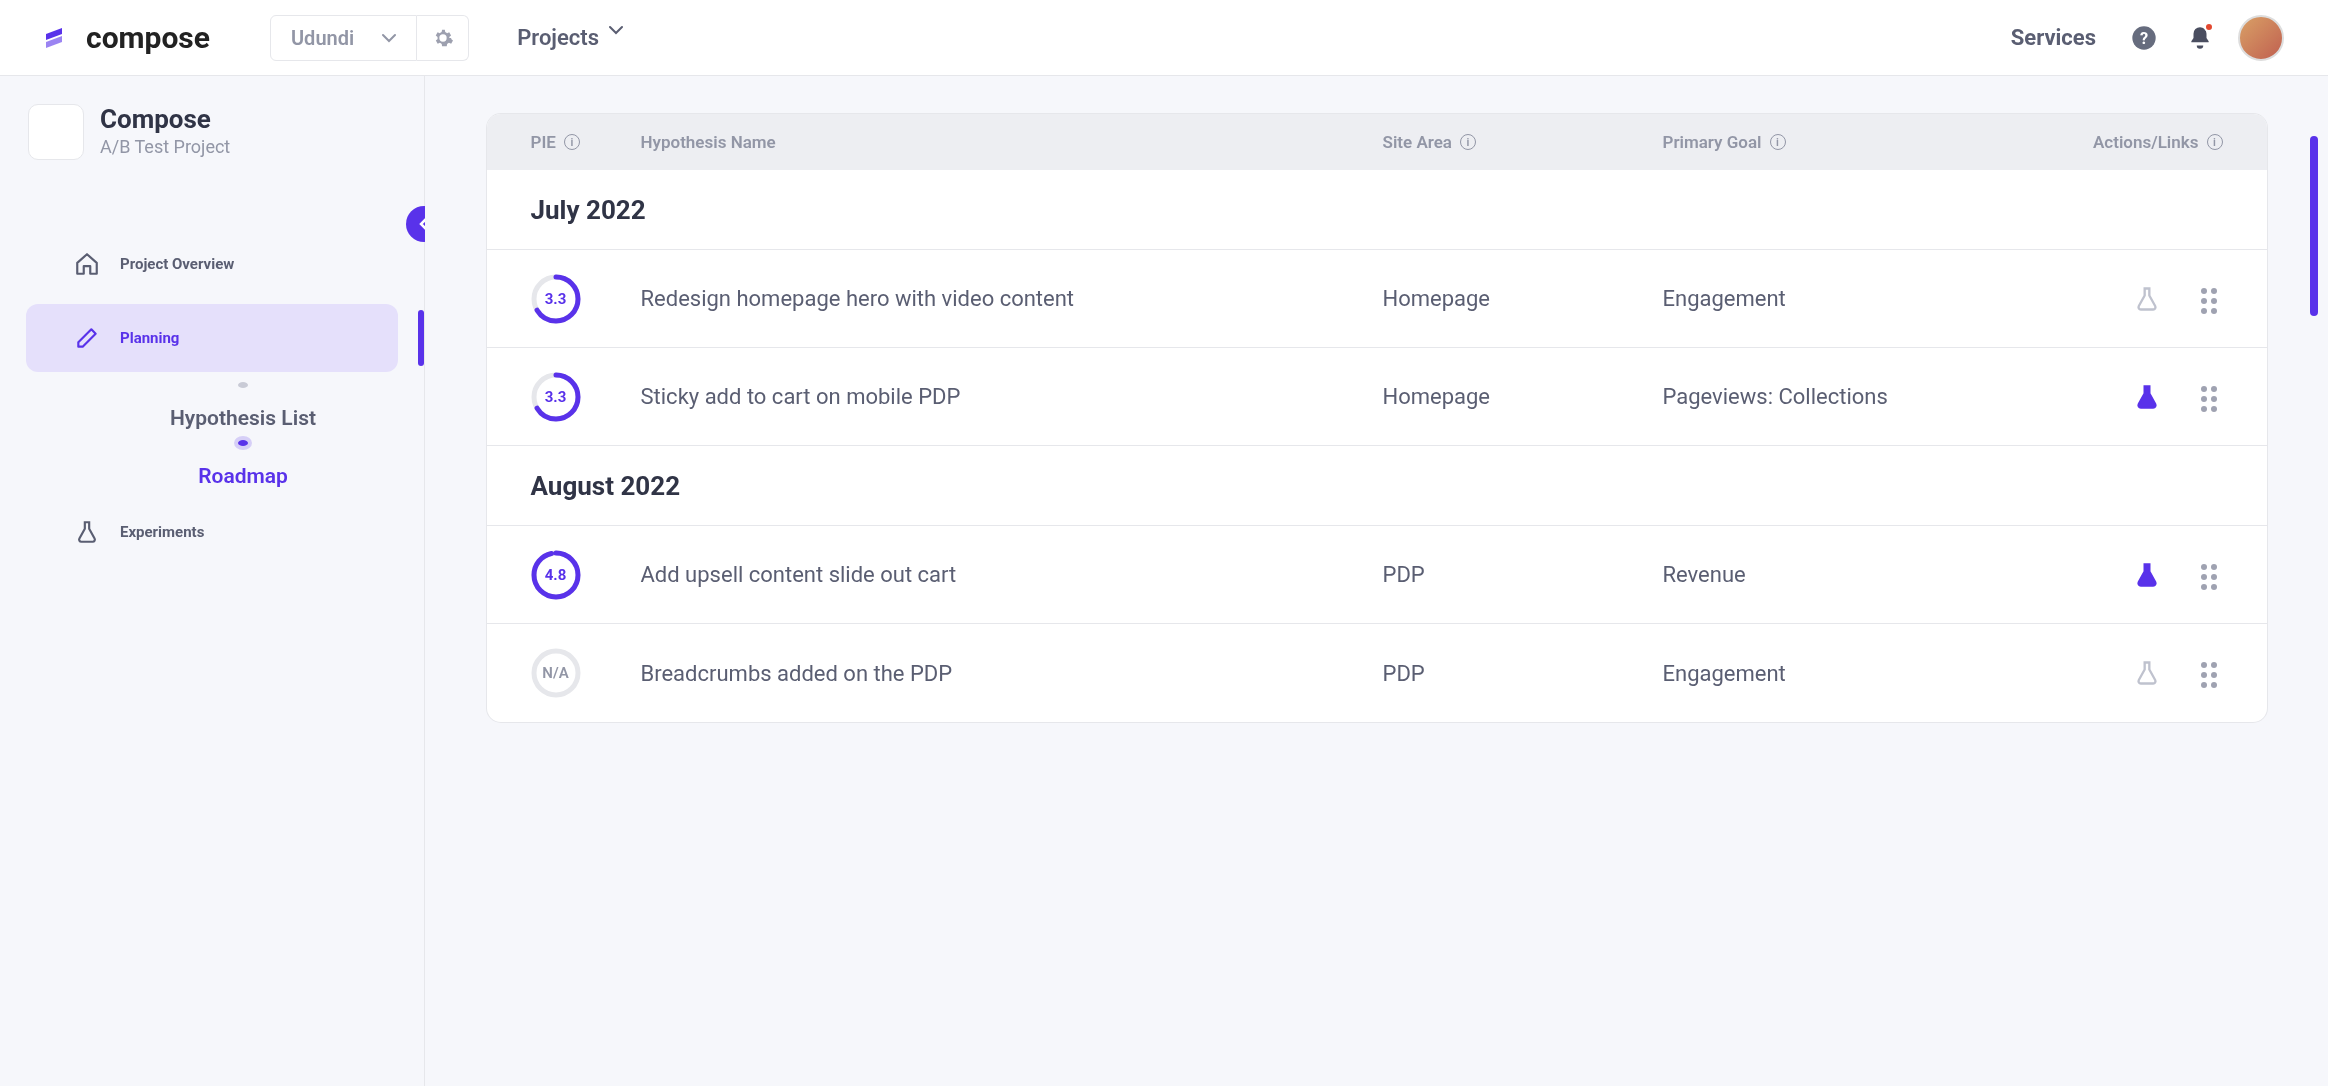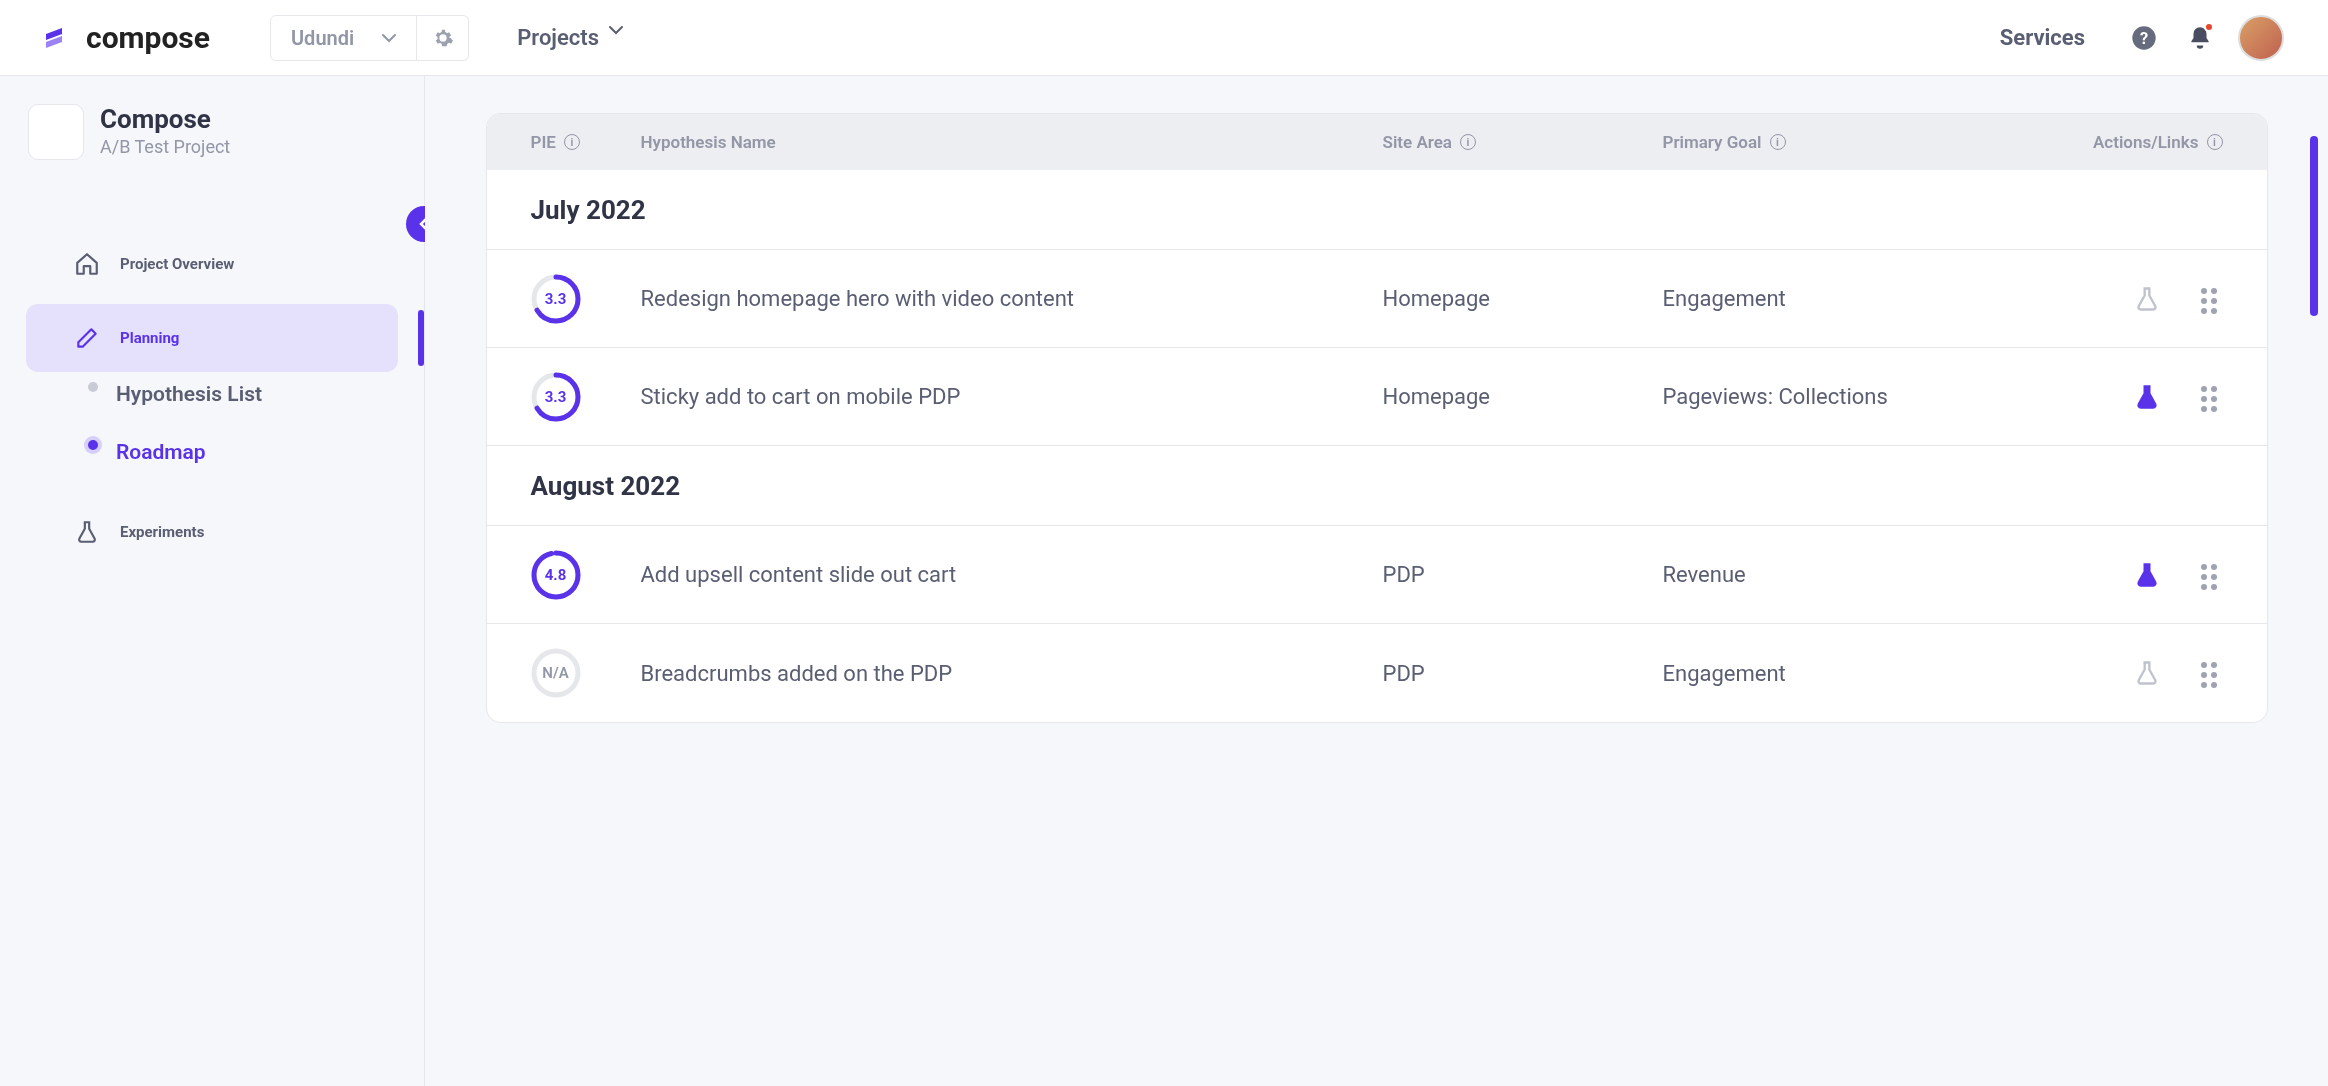--- a/index.html
+++ b/index.html
@@ -18,39 +18,39 @@
   
   .topbar{height:76px;border-bottom:1px solid var(--border);display:flex;align-items:center;padding:0 44px;gap:20px;}
   .logo{display:flex;align-items:center;gap:10px;font-size:30px;font-weight:700;color:#222;}
   .logo-mark{width:32px;height:24px;position:relative;}
   .logo-mark svg{display:block;}
   .org-group{display:flex;align-items:center;margin-left:40px;}
   .org-btn{display:flex;align-items:center;gap:28px;height:46px;padding:0 20px;border:1px solid var(--border);border-radius:6px 0 0 6px;background:#fff;color:var(--text-muted);font-size:20px;font-weight:600;cursor:pointer;}
   .gear-btn{width:52px;height:46px;border:1px solid var(--border);border-left:none;border-radius:0 6px 6px 0;background:#fff;color:var(--text-muted);display:flex;align-items:center;justify-content:center;cursor:pointer;}
   .nav-link{display:flex;align-items:flex-start;gap:10px;margin-left:28px;font-size:22px;font-weight:600;color:var(--text-body);cursor:pointer;}
   .topbar-spacer{flex:1;}
-  .services-link{font-size:22px;font-weight:700;color:var(--text-body);cursor:pointer;margin-right:21px;}
+  .services-link{font-size:22px;font-weight:700;color:var(--text-body);cursor:pointer;margin-right:10px;}
   .icon-btn{width:36px;height:36px;display:flex;align-items:center;justify-content:center;color:var(--text-body);cursor:pointer;position:relative;}
   .notif-dot{position:absolute;top:2px;right:4px;width:10px;height:10px;border-radius:50%;background:#E3482F;border:2px solid #fff;}
   .avatar{width:46px;height:46px;border-radius:50%;background:linear-gradient(135deg,#d9a066,#c06050);border:2px solid #ddd;cursor:pointer;}
 
   
   .app-body{display:flex;height:calc(100vh - 76px);}
   .sidebar{width:425px;background:var(--bg);border-right:1px solid var(--border);padding:28px 0;position:relative;}
   .project-header{display:flex;align-items:flex-start;gap:16px;padding:0 28px 30px;}
   .project-square{width:56px;height:56px;border-radius:10px;background:#fff;border:1px solid var(--border);}
   .project-title{font-size:26px;font-weight:700;color:var(--text-dark);}
   .project-sub{font-size:18px;color:var(--text-muted);margin-top:2px;}
   .collapse-btn{position:absolute;right:-18px;top:130px;width:36px;height:36px;border-radius:50%;background:var(--purple);display:flex;align-items:center;justify-content:center;color:#fff;cursor:pointer;}
 
   .side-nav{margin-top:40px;}
   .side-item{display:flex;align-items:center;gap:20px;height:68px;padding:0 48px;font-size:15px;font-weight:700;color:var(--text-body);cursor:pointer;border-radius:12px;margin:6px 26px;text-align:right;}
   .side-item.active{background:var(--purple-light);color:var(--purple);position:relative;}
   .side-item.active::after{content:"";position:absolute;right:-26px;top:50%;transform:translateY(-50%);width:6px;height:56px;border-radius:3px;background:var(--purple);}
-  .side-sub{display:flex;align-items:flex-start;gap:18px;height:48px;padding-left:62px;margin:10px 26px;font-size:21px;font-weight:600;color:var(--text-body);cursor:pointer;}
+  .side-sub{display:flex;align-items:center;gap:18px;height:48px;padding-left:62px;margin:10px 26px;font-size:21px;font-weight:600;color:var(--text-body);cursor:pointer;flex-direction:column;}
   .side-sub .dot{width:10px;height:10px;border-radius:50%;background:#C9CBD6;}
   .side-sub.active{color:var(--purple);}
   .side-sub.active .dot{background:var(--purple);box-shadow:0 0 0 4px rgba(89,50,234,.2);}
 
   
   .main{flex:1;background:var(--bg);display:flex;justify-content:center;overflow:hidden;position:relative;}
   .content{width:100%;max-width:1780px;margin:0 20px;margin-top:38px;background:transparent;}
   .table{background:#fff;border-radius:14px;overflow:hidden;box-shadow:0 0 0 1px var(--border);}
   .thead{display:grid;grid-template-columns:110px 1fr 280px 360px 200px;align-items:center;height:56px;background:var(--header-bg);padding:0 44px;font-size:17px;font-weight:600;color:var(--text-muted);}
   .th{display:flex;align-items:center;gap:8px;}

